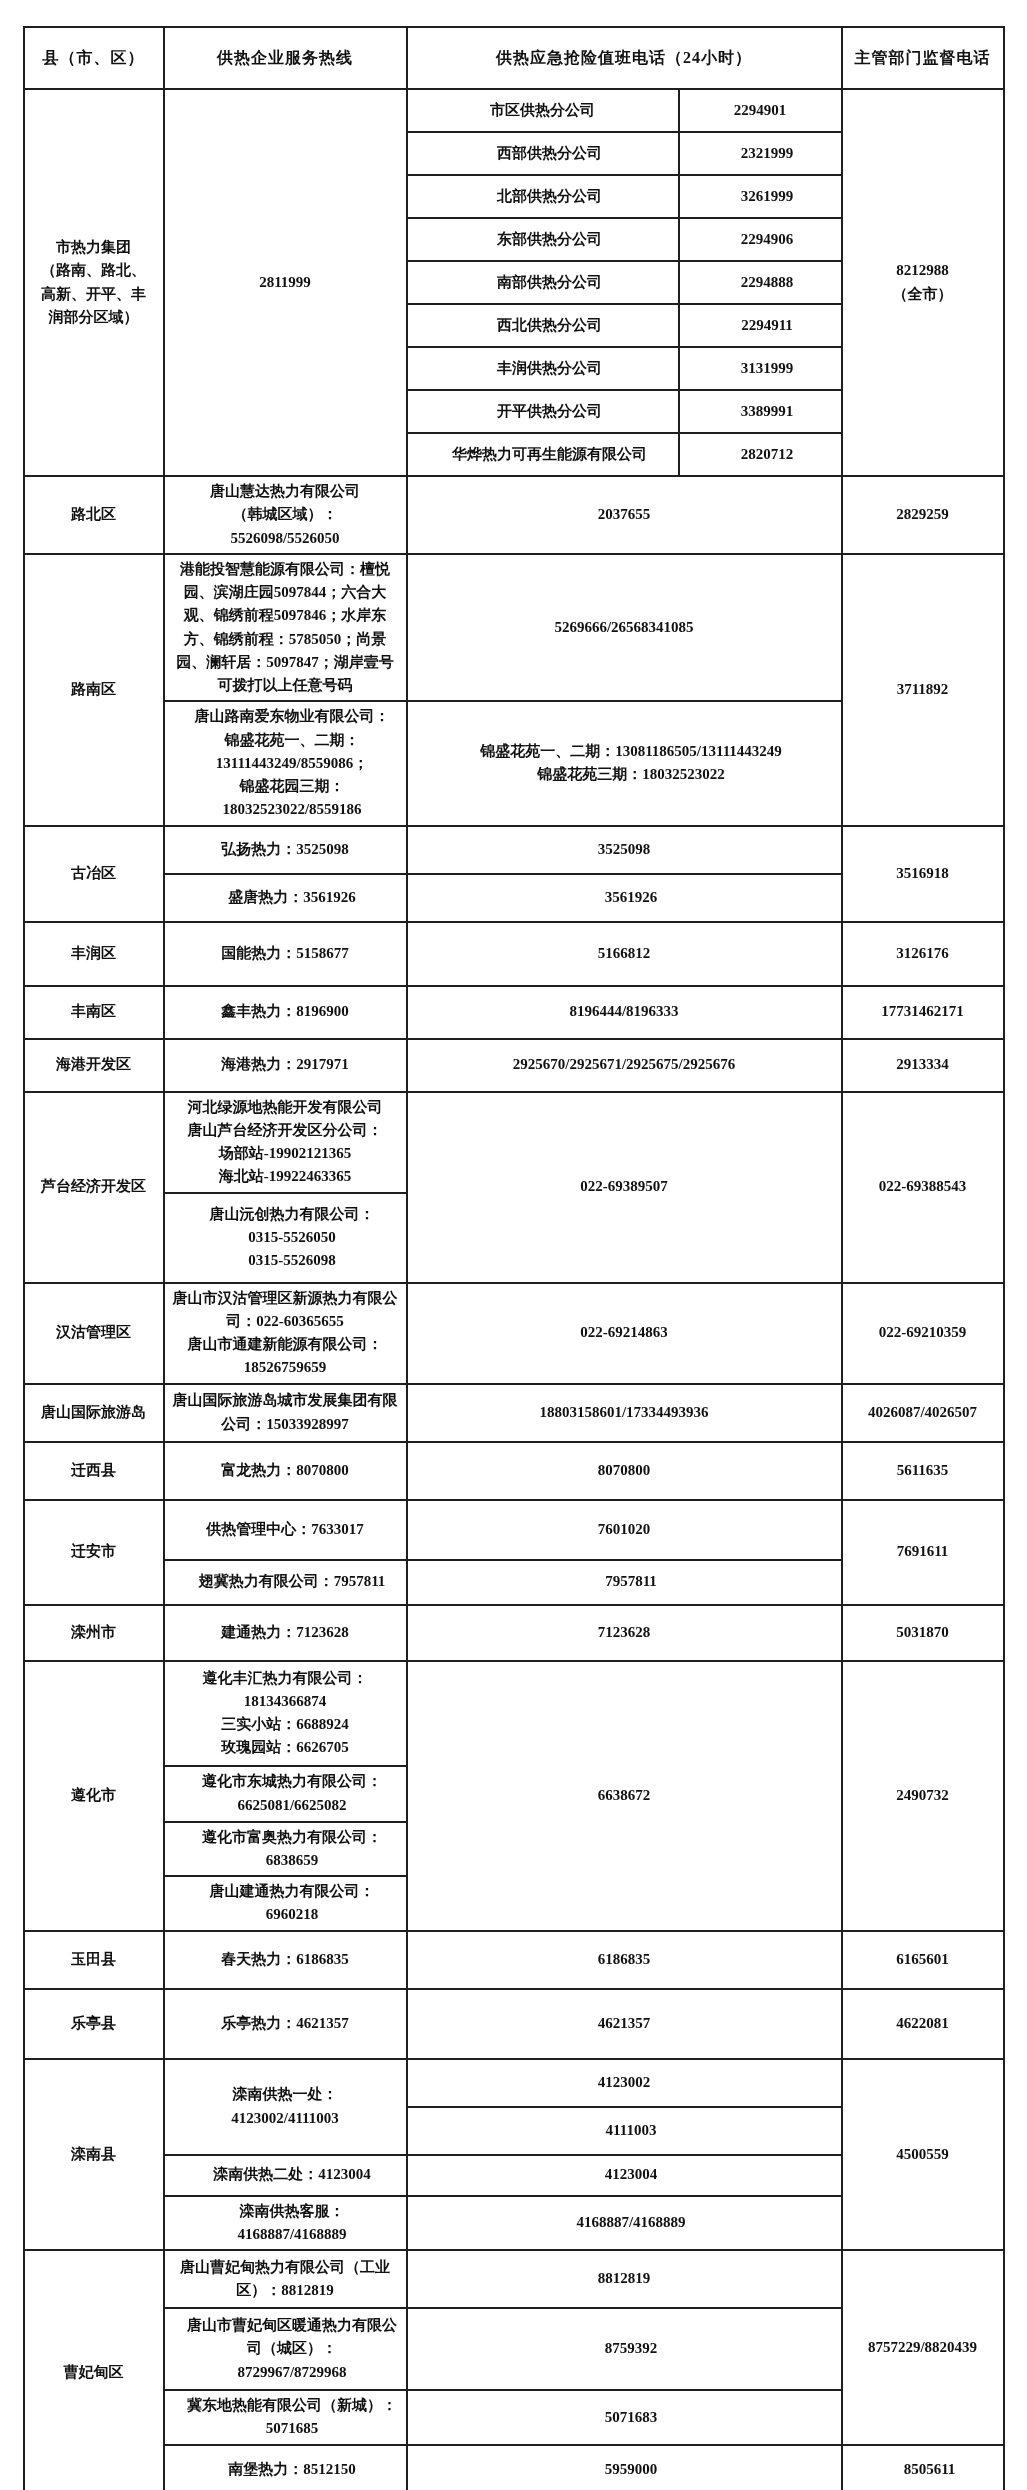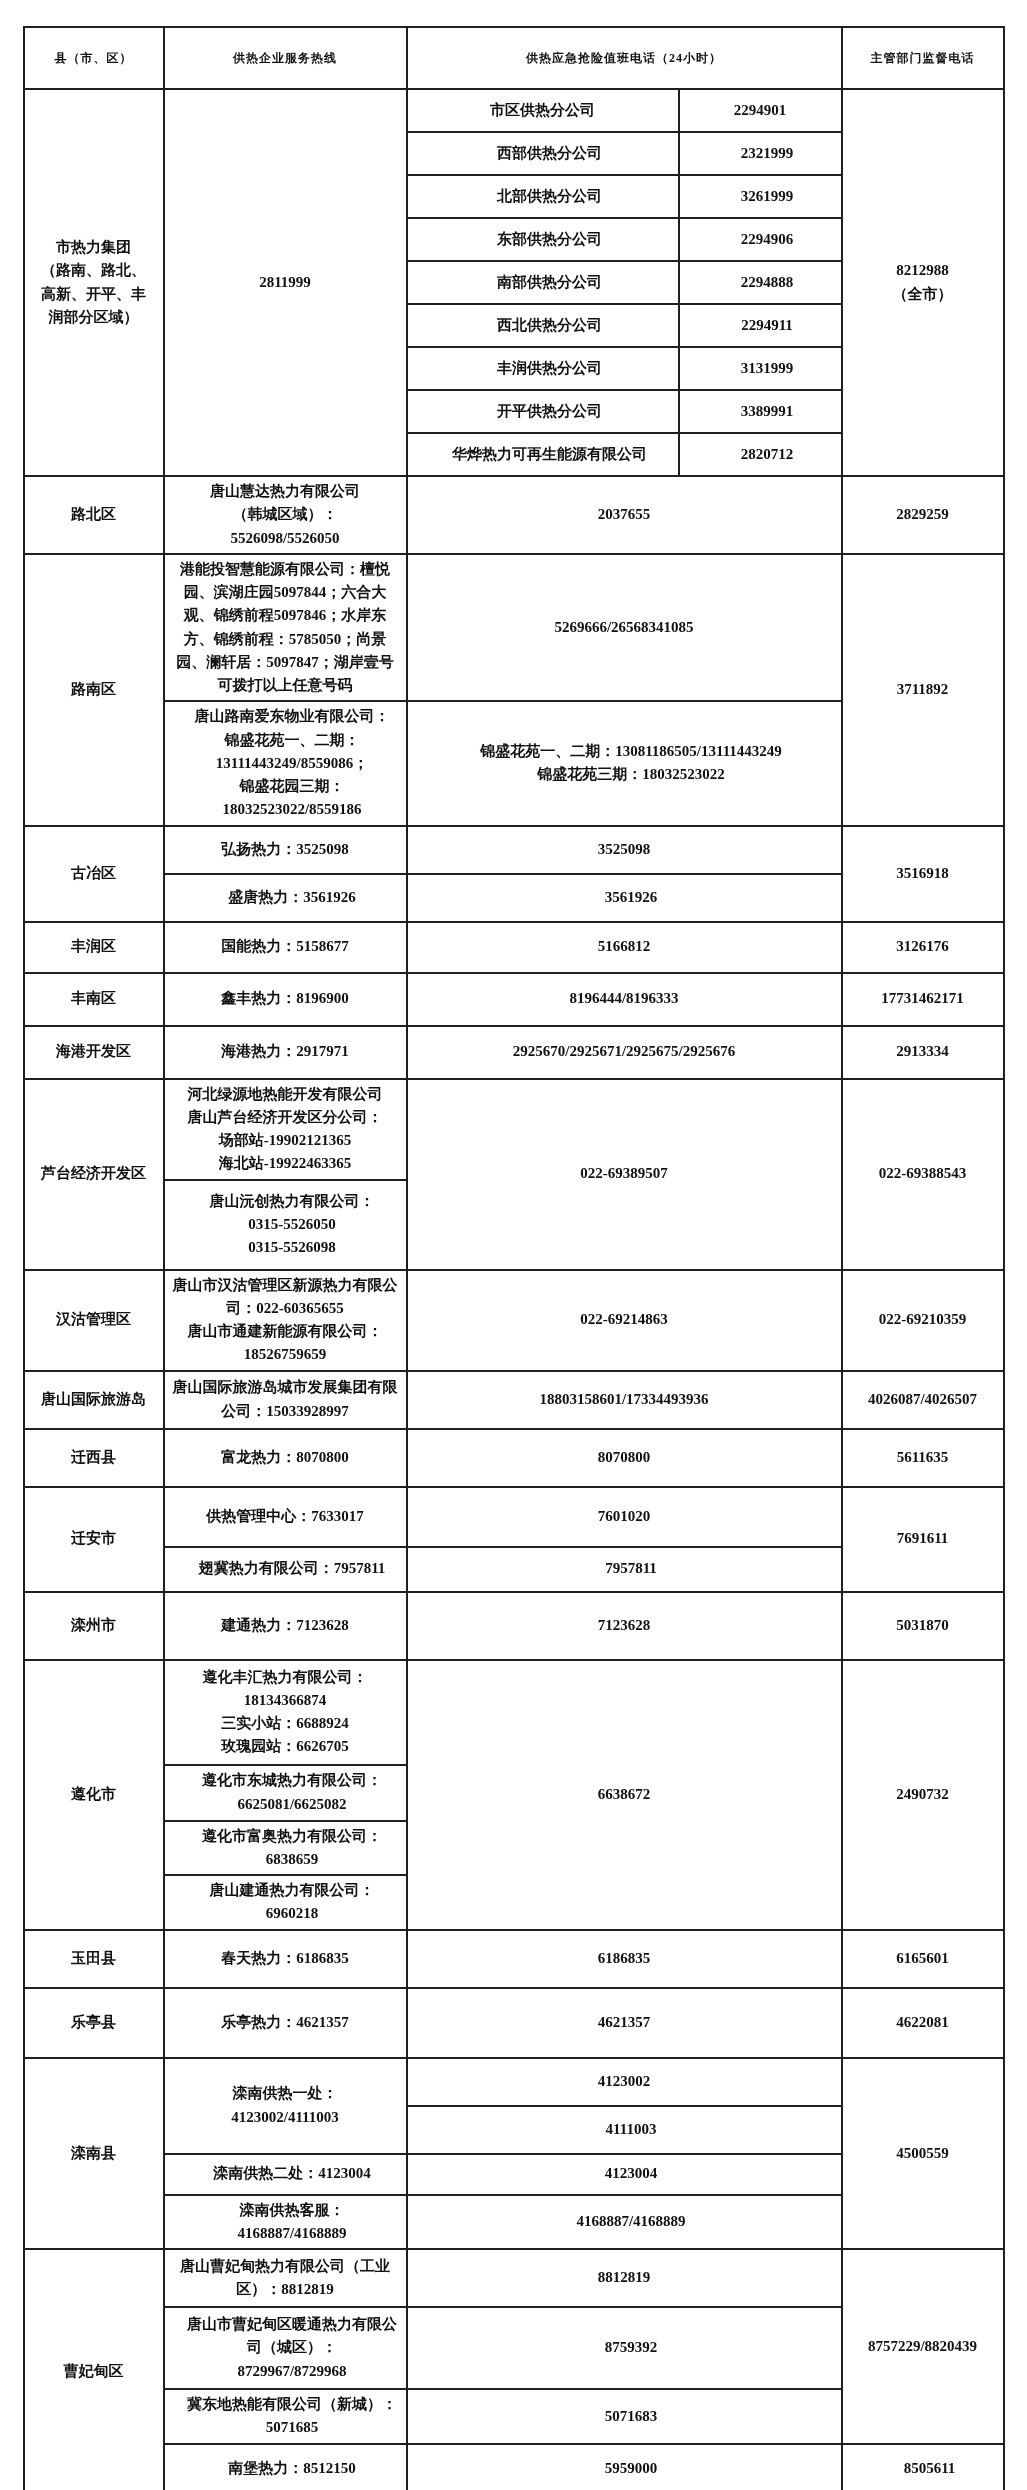--- a/index.html
+++ b/index.html
@@ -22,21 +22,21 @@
     text-align:center;
     vertical-align:middle;
     padding:3px 6px;
     font-size:15px;
     line-height:1.55;
     white-space:pre-line;
     word-break:break-all;
     font-weight:600;
   }
   table.dir th{
-    font-size:12px;
+    font-size:16px;
     font-weight:700;
     letter-spacing:1px;
   }
   
   table.dir tr.sub td{border-top-width:1px;padding-left:20px;}
   table.dir tr.grp td, table.dir tr.grp th{border-top-width:2px;}
 </style>
 </head>
 <body>
 
@@ -131,21 +131,21 @@
     <td rowspan="2">古冶区</td>
     <td>弘扬热力：3525098</td>
     <td colspan="2">3525098</td>
     <td rowspan="2">3516918</td>
   </tr>
   <tr class="sub" style="height:48px">
     <td>盛唐热力：3561926</td>
     <td colspan="2">3561926</td>
   </tr>
 
-  <tr class="grp" style="height:51px">
+  <tr class="grp" style="height:64px">
     <td>丰润区</td>
     <td>国能热力：5158677</td>
     <td colspan="2">5166812</td>
     <td>3126176</td>
   </tr>
 
   <tr class="grp" style="height:53px">
     <td>丰南区</td>
     <td>鑫丰热力：8196900</td>
     <td colspan="2">8196444/8196333</td>
@@ -201,21 +201,21 @@
     <td rowspan="2">迁安市</td>
     <td>供热管理中心：7633017</td>
     <td colspan="2">7601020</td>
     <td rowspan="2">7691611</td>
   </tr>
   <tr class="sub" style="height:45px">
     <td>翅冀热力有限公司：7957811</td>
     <td colspan="2">7957811</td>
   </tr>
 
-  <tr class="grp" style="height:68px">
+  <tr class="grp" style="height:56px">
     <td>滦州市</td>
     <td>建通热力：7123628</td>
     <td colspan="2">7123628</td>
     <td>5031870</td>
   </tr>
 
   <tr class="grp" style="height:105px">
     <td rowspan="4">遵化市</td>
     <td>遵化丰汇热力有限公司：
 18134366874

